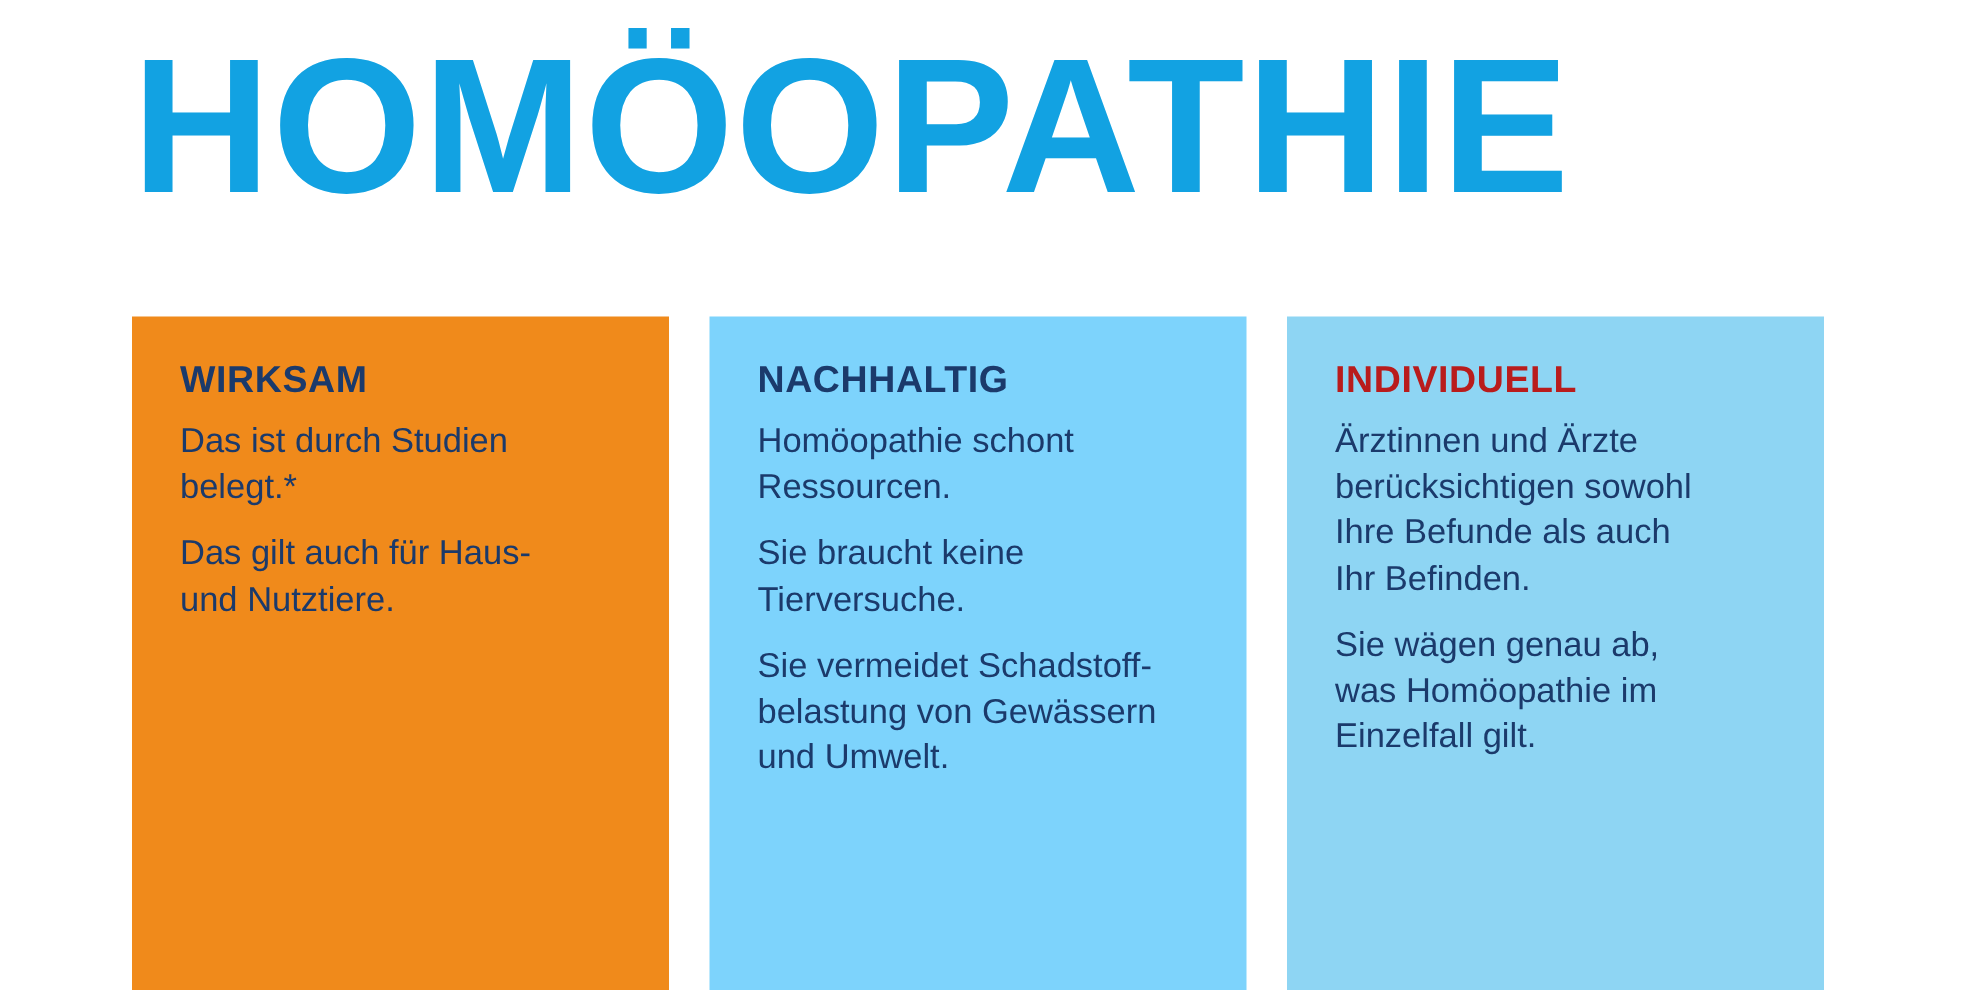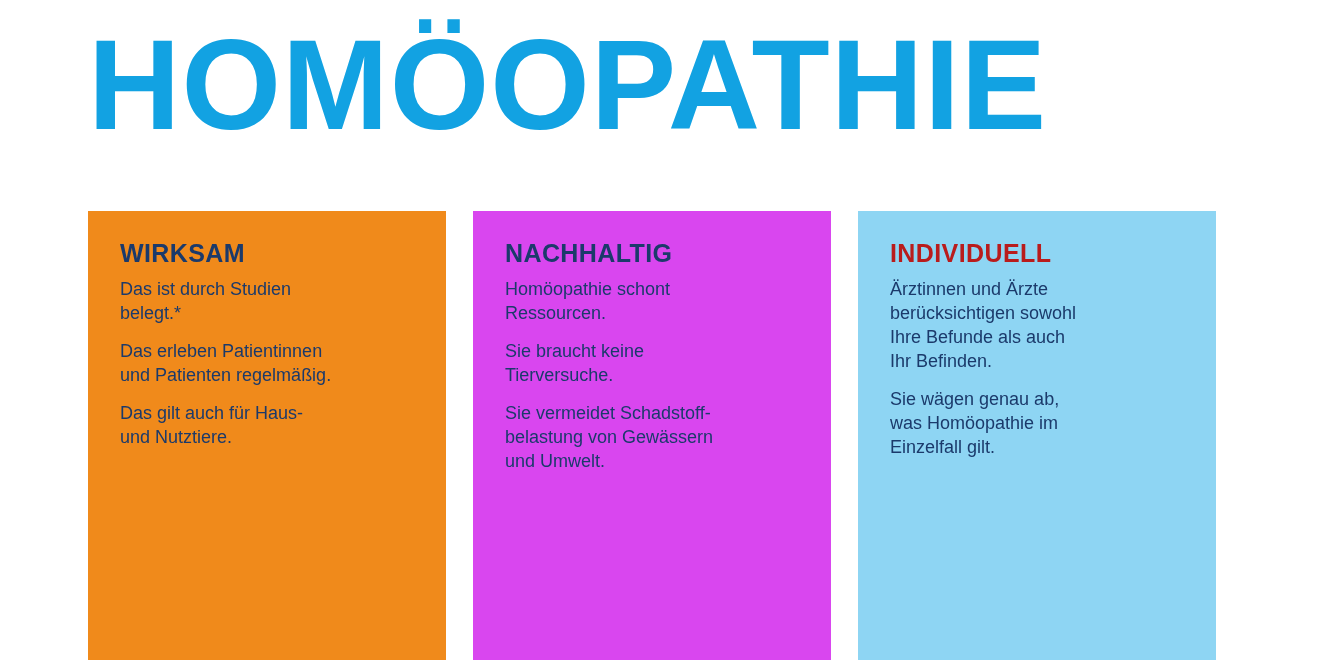--- a/index.html
+++ b/index.html
@@ -38,58 +38,56 @@
     display: flex;
     gap: 27px;
   }
   .col {
     width: 358px;
     min-height: 449px;
     box-sizing: border-box;
     padding: 28px 26px 20px 32px;
   }
   .col-wirksam { background: #f08a1b; }
-  .col-nachhaltig { background: #d946ef; }
+  .col-nachhaltig { background: #7dd3fc; }
   .col-individuell { background: #8ed5f3; }
 
   .col-title {
     font-size: 25px;
     font-weight: 700;
     color: #1b3a6b;
     letter-spacing: 0.4px;
     margin: 0 0 10px 0;
   }
   .col-wirksam .col-title { color: #1b3a6b; }
   .col-nachhaltig .col-title { color: #1b3a6b; }
   .col-individuell .col-title { color: #b91c1c; }
 
   .para {
-    font-size: 18px;
+    font-size: 23px;
     line-height: 1.33;
     color: #1b3a6b;
     margin: 0 0 14px 0;
     white-space: pre-line;
   }
   .para:last-child { margin-bottom: 0; }
 </style>
 </head>
 <body>
 
 <div class="poster">
 
   <div class="headline">HOMÖOPATHIE</div>
 
   <div class="columns">
 
     <div class="col col-wirksam">
       <h2 class="col-title">WIRKSAM</h2>
       <p class="para">Das ist durch Studien
 belegt.*</p>
-      <p class="para">Das erleben Patientinnen
-und Patienten regelmäßig.</p>
       <p class="para">Das gilt auch für Haus-
 und Nutztiere.</p>
     </div>
 
     <div class="col col-nachhaltig">
       <h2 class="col-title">NACHHALTIG</h2>
       <p class="para">Homöopathie schont
 Ressourcen.</p>
       <p class="para">Sie braucht keine
 Tierversuche.</p>

